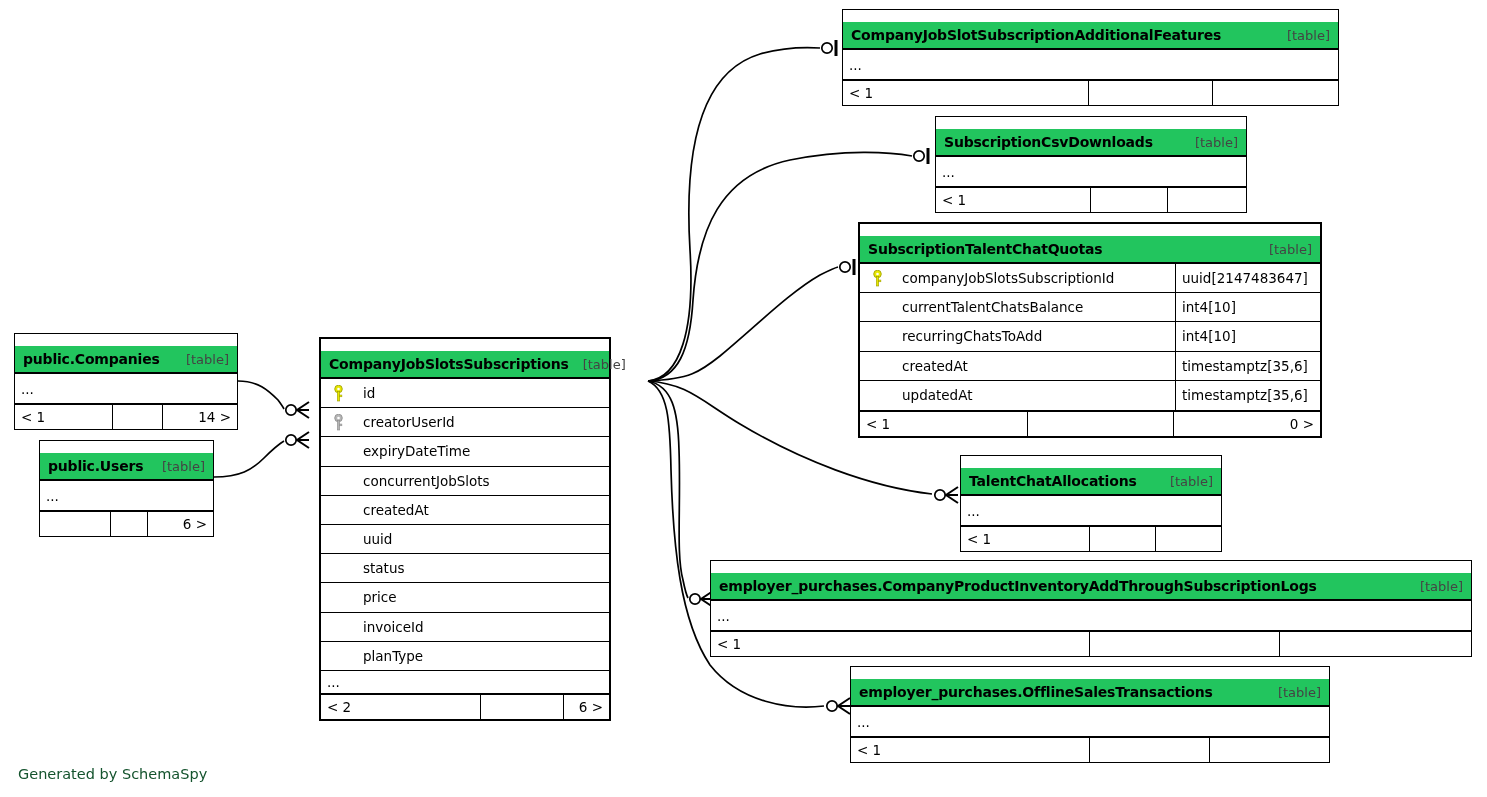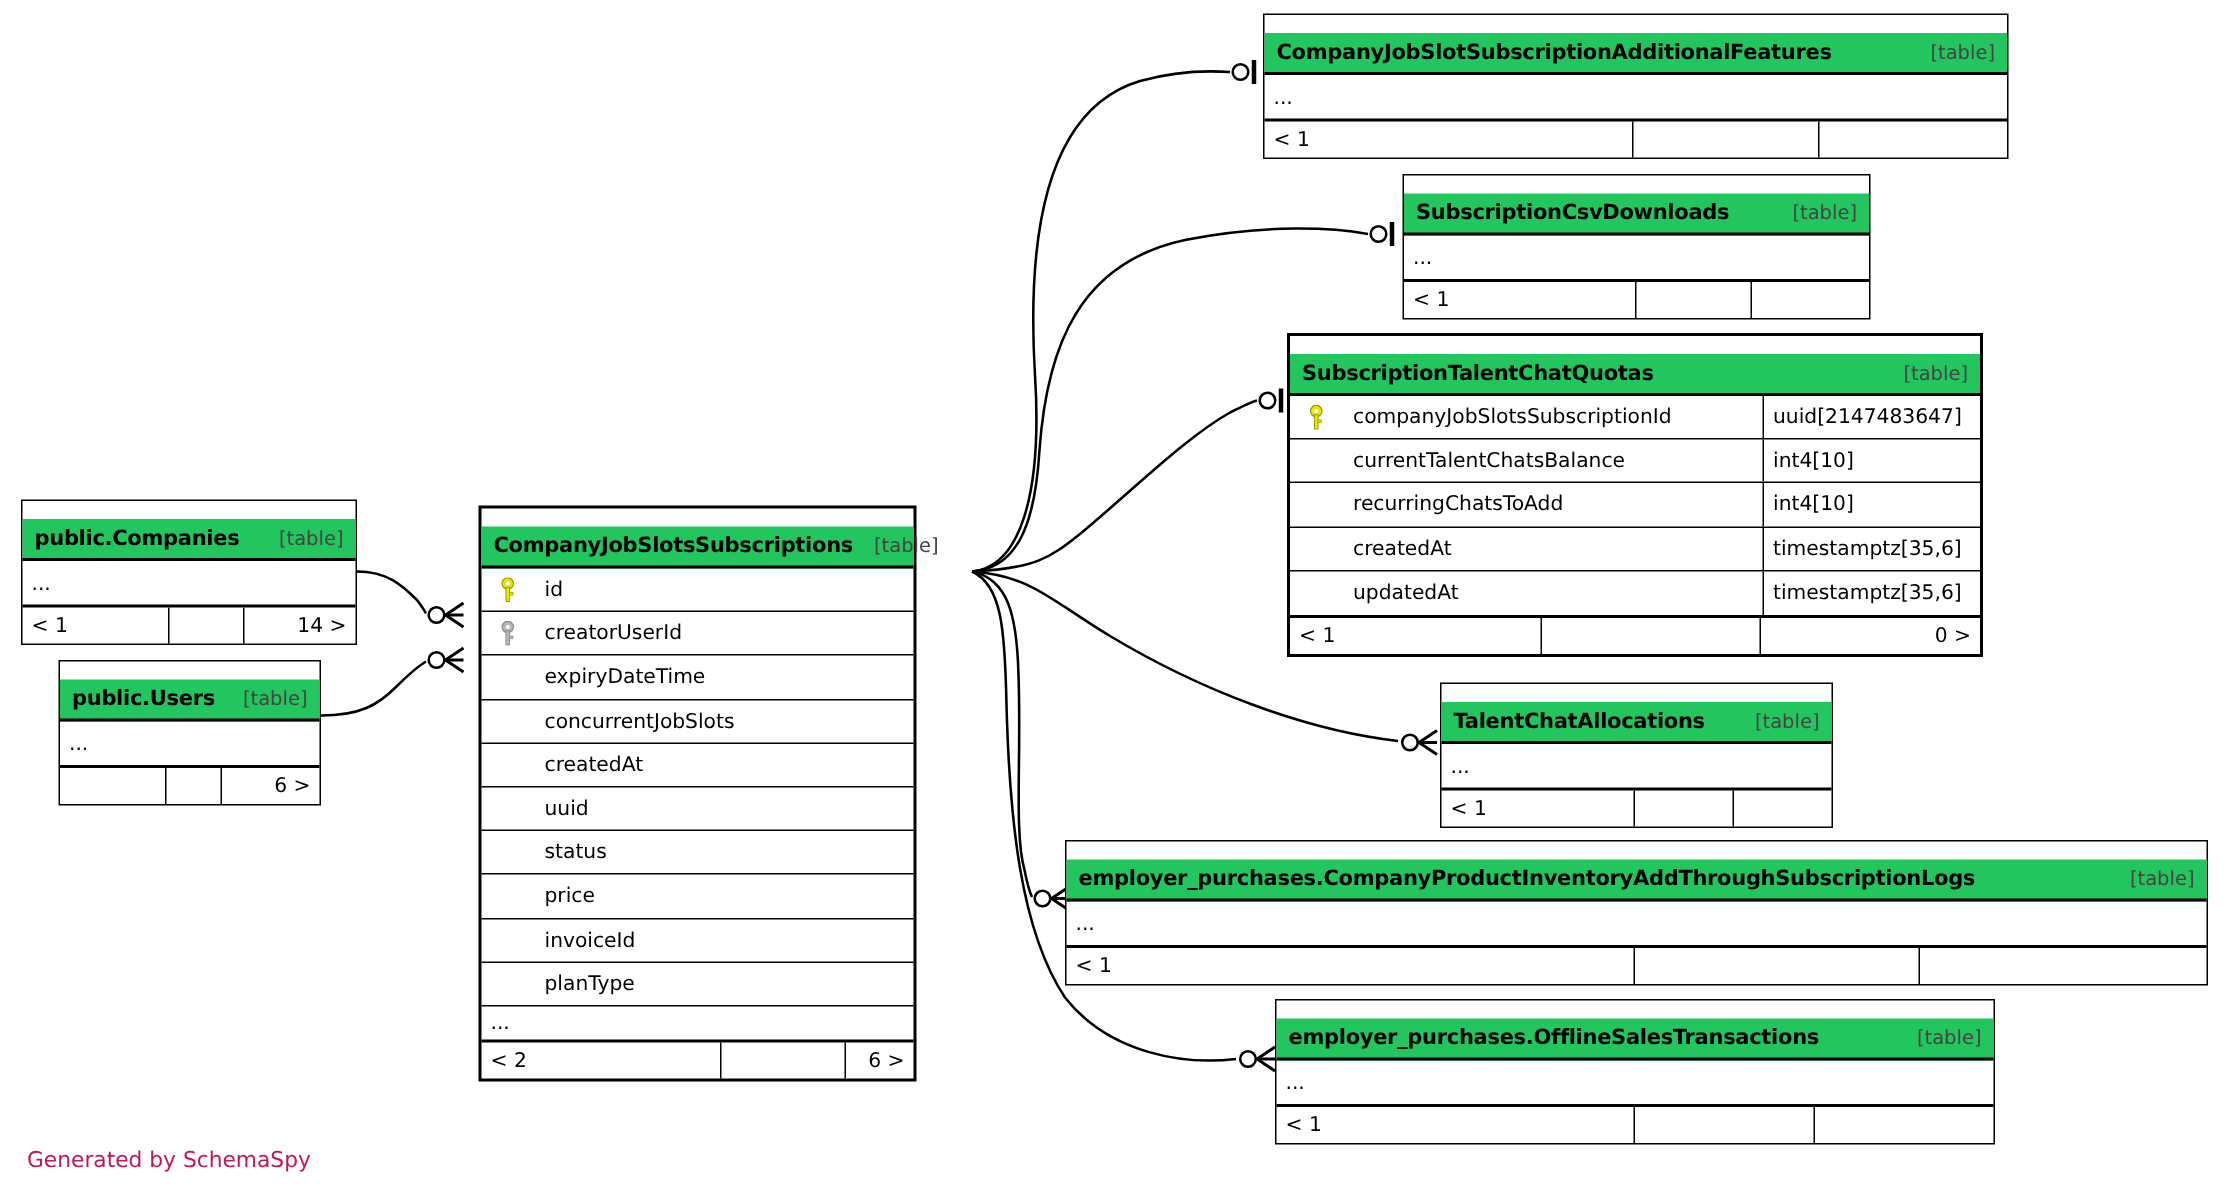--- a/index.html
+++ b/index.html
@@ -121,21 +121,21 @@
   .fcell.right { justify-content: flex-end; }
 
   
   .keyicon { display: block; }
 
   .footnote {
     position: absolute;
     left: 18px;
     top: 766px;
     font-size: 14.5px;
-    color: #be185d;
+    color: #14532d;
     z-index: 3;
     white-space: nowrap;
   }
 </style>
 </head>
 <body>
 
 <div id="canvas">
 
   <svg id="edges" viewBox="0 0 1487 797" width="1487" height="797">

